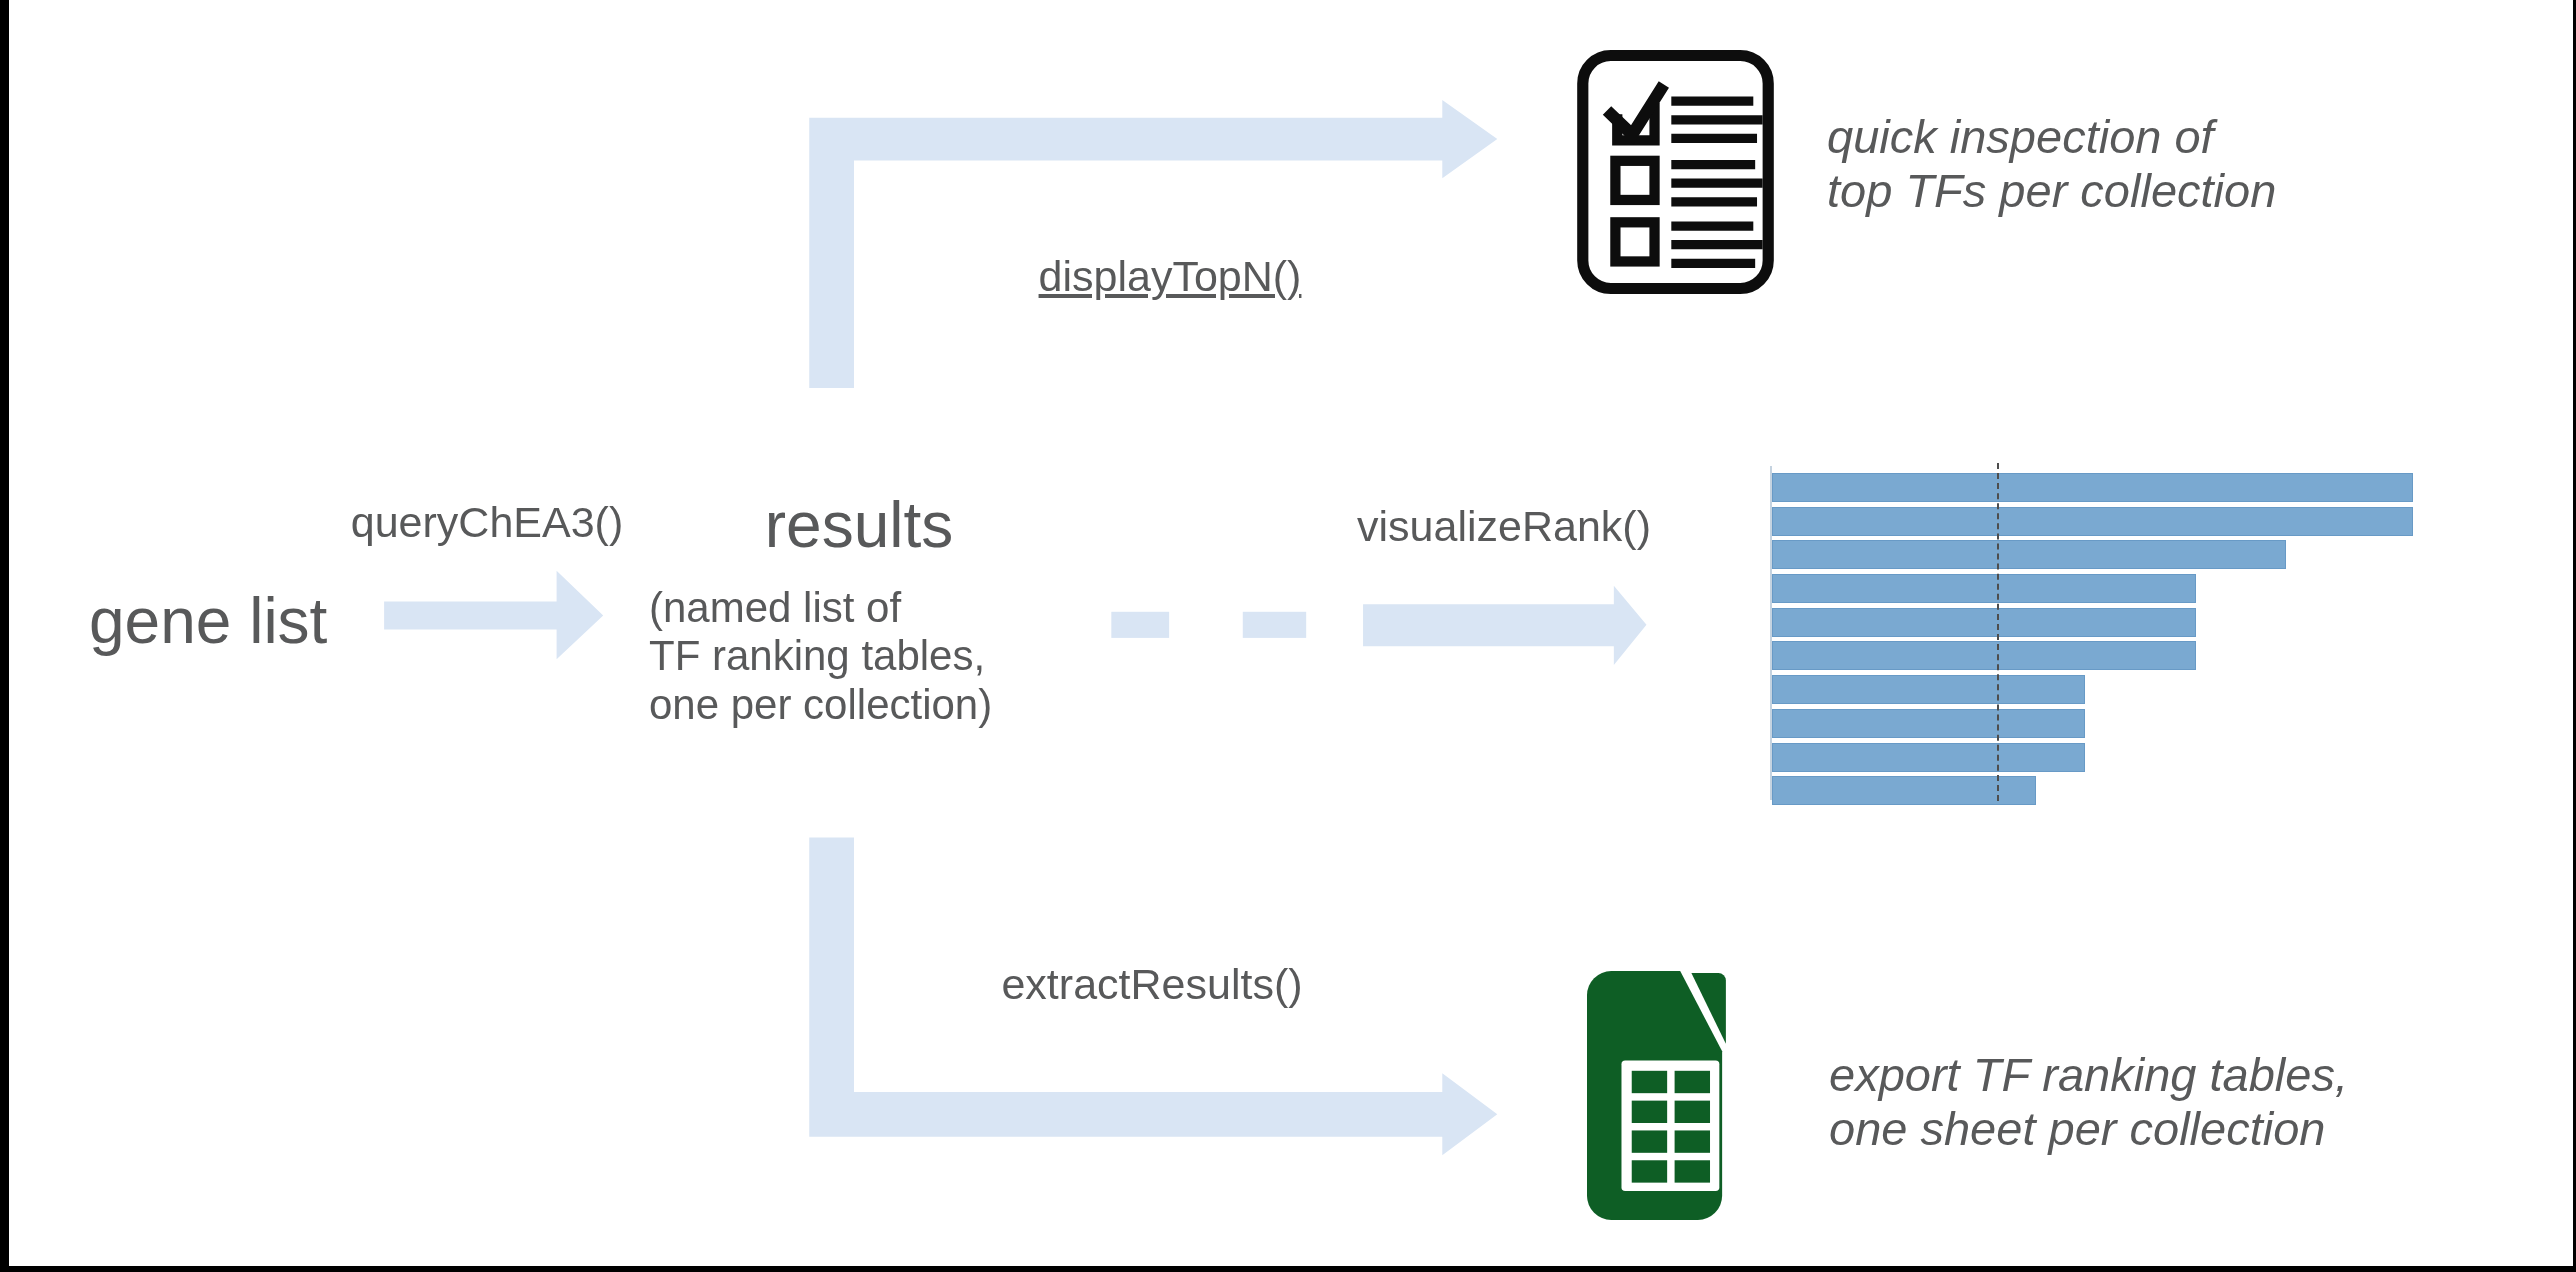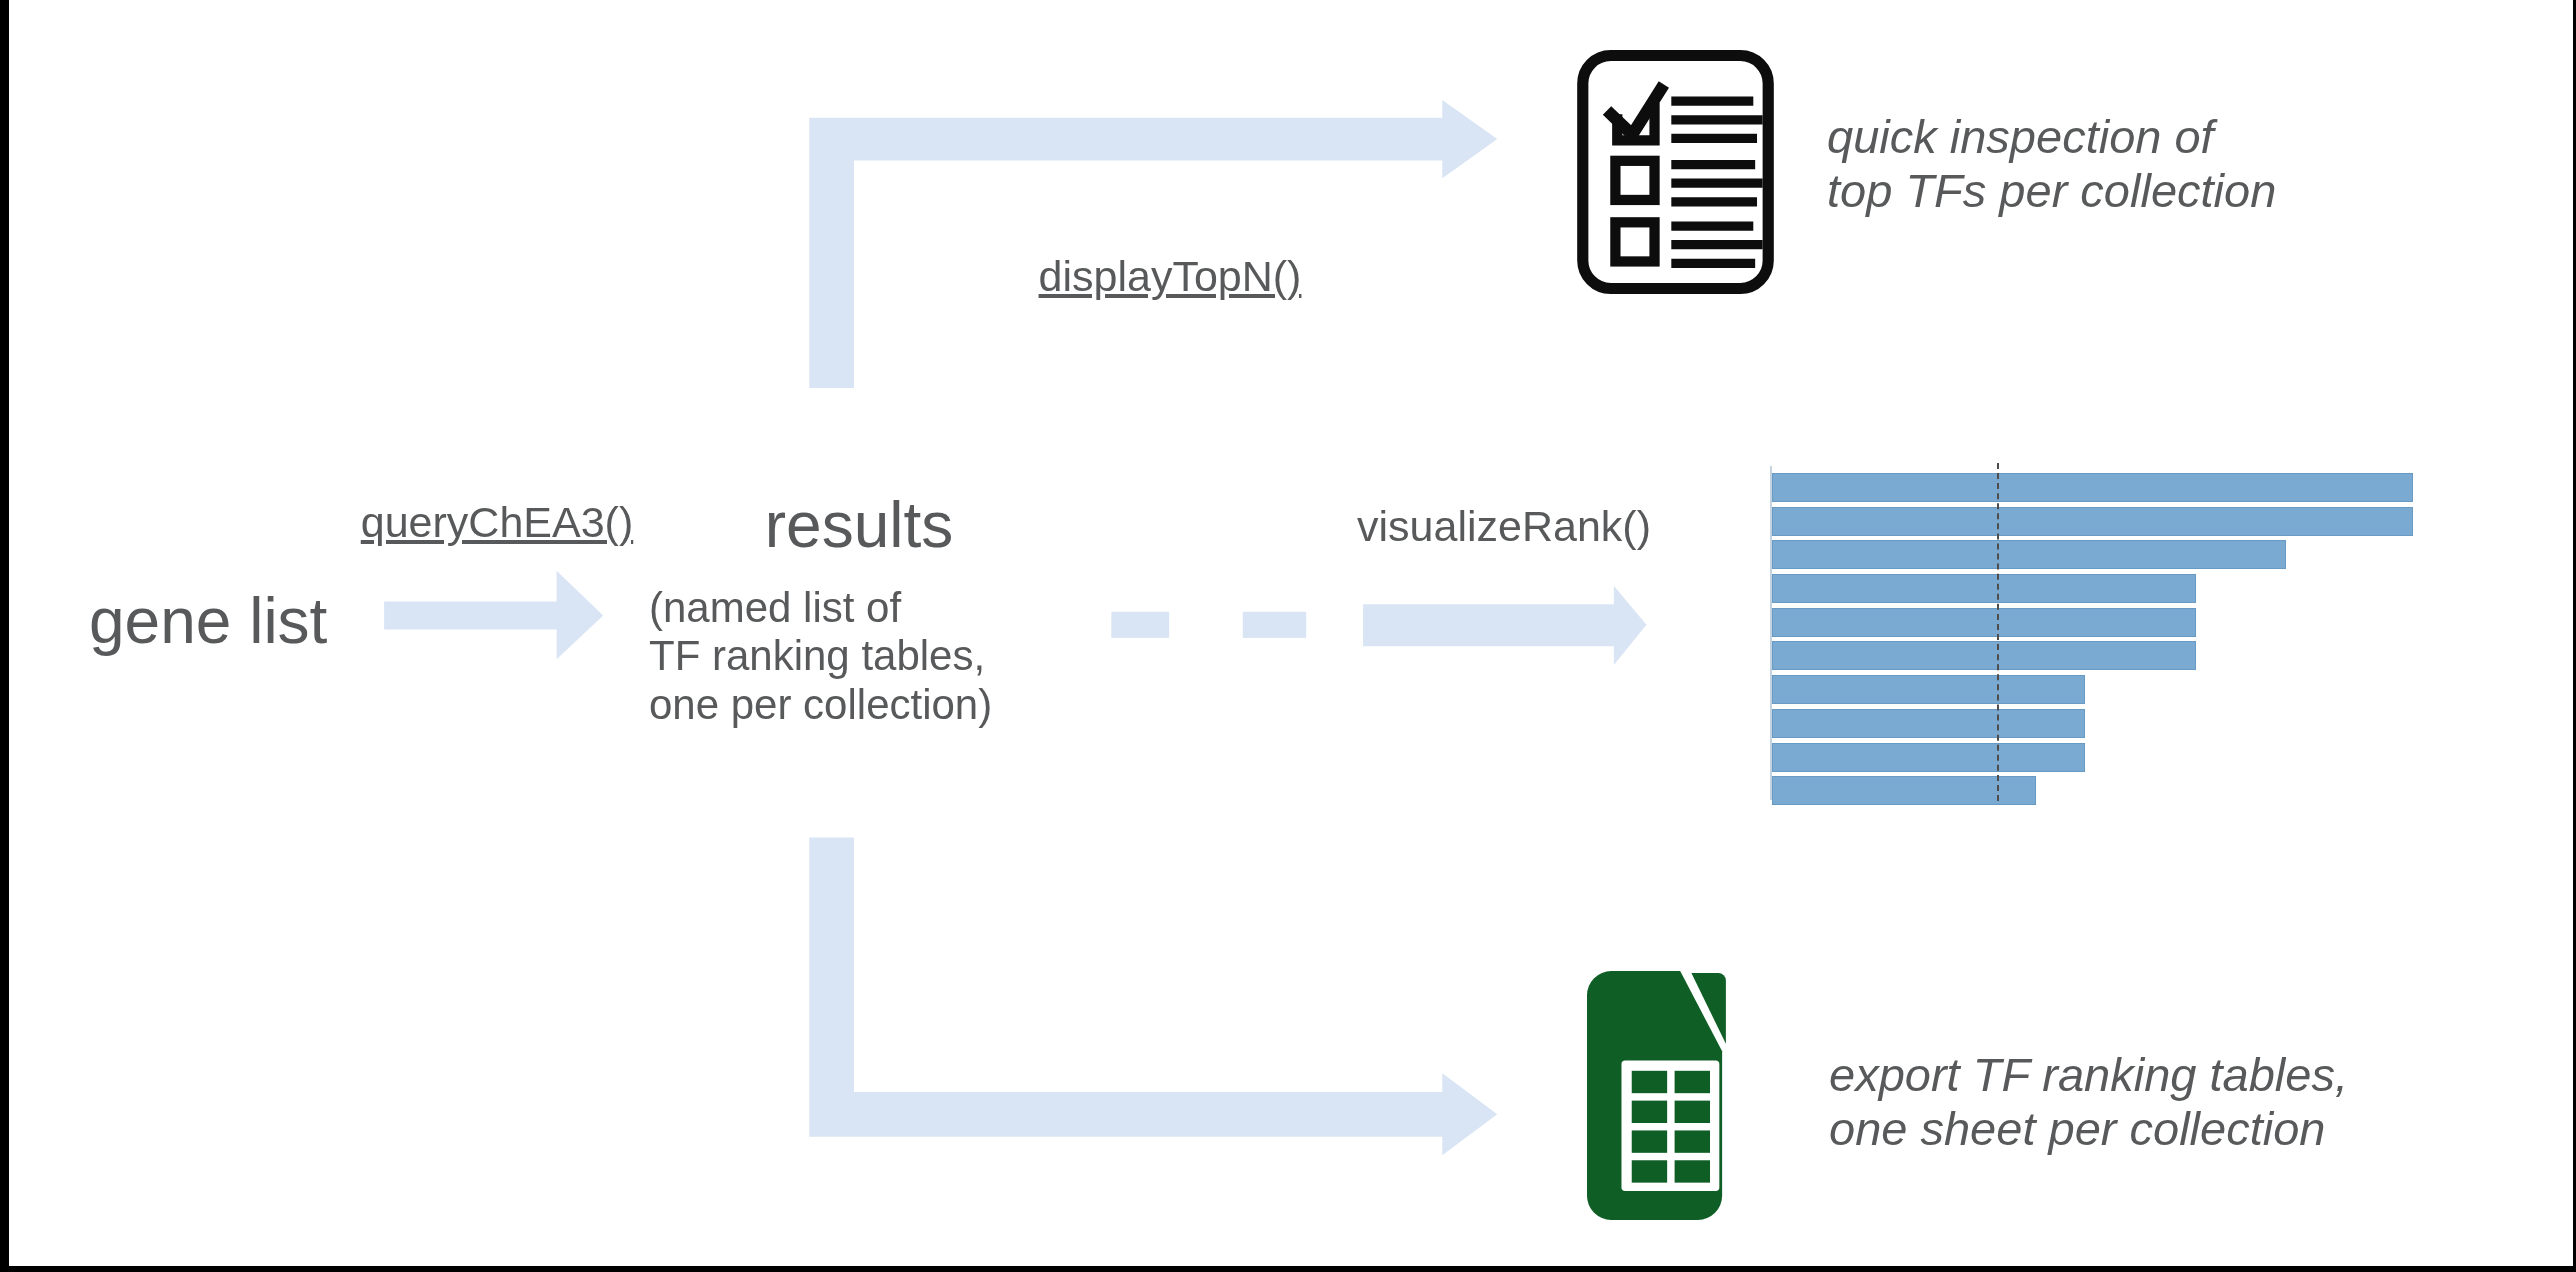--- a/index.html
+++ b/index.html
@@ -18,21 +18,21 @@
   .edge-bottom{left:0;top:1266px;width:2576px;height:6.5px;}
   .edge-right{left:2573px;top:0;width:2.8px;height:1273px;}
 
   .abs{position:absolute;}
   .label{white-space:pre;line-height:1.15;}
   .fn-label{font-size:43px;text-align:center;}
   .big-label{font-size:64px;}
   .note{font-size:47px;line-height:55px;font-style:italic;}
 
   #gene-list{left:89px;top:585px;}
-  #query-label{left:329px;top:498px;width:336px;text-decoration:underline;}
+  #query-label{left:319px;top:498px;width:336px;}
   #results-title{left:719px;top:489px;width:280px;text-align:center;}
   #results-subtitle{left:649px;top:584px;width:420px;text-align:left;font-size:42px;line-height:53px;}
   #display-label{left:1007px;top:252px;width:326px;text-decoration:underline;}
   #visualize-label{left:1327px;top:502px;width:354px;}
   #extract-label{left:975px;top:960px;width:354px;}
   #quick-note{left:1827px;top:110px;}
   #export-note{left:1829px;top:1048px;}
 
   #arrow-layer{left:0;top:0;width:2576px;height:1273px;pointer-events:none;}
 
@@ -66,20 +66,21 @@
 
   <div id="results-title" class="abs label big-label">results</div>
   <div id="results-subtitle" class="abs">
     <div class="label">(named list of</div>
     <div class="label">TF ranking tables,</div>
     <div class="label">one per collection)</div>
   </div>
 
   <div id="display-label" class="abs label fn-label">displayTopN()</div>
   <div id="visualize-label" class="abs label fn-label">visualizeRank()</div>
+  <div id="extract-label" class="abs label fn-label">extractResults()</div>
 
   <svg id="checklist-icon" class="abs" width="199" height="246" viewBox="0 0 213 264" xmlns="http://www.w3.org/2000/svg">
     <rect x="7" y="7" width="199" height="250" rx="30" fill="#ffffff" stroke="#0d0d0d" stroke-width="12"></rect>
 
     <polyline points="44,70 44,98 84,98 84,58" fill="none" stroke="#0d0d0d" stroke-width="11"></polyline>
     <polyline points="33,66 60,92 94,38" fill="none" stroke="#0d0d0d" stroke-width="13"></polyline>
     <line x1="102" y1="56" x2="190" y2="56" stroke="#0d0d0d" stroke-width="10"></line>
     <line x1="102" y1="76" x2="200" y2="76" stroke="#0d0d0d" stroke-width="10"></line>
     <line x1="102" y1="96" x2="194" y2="96" stroke="#0d0d0d" stroke-width="10"></line>
 

